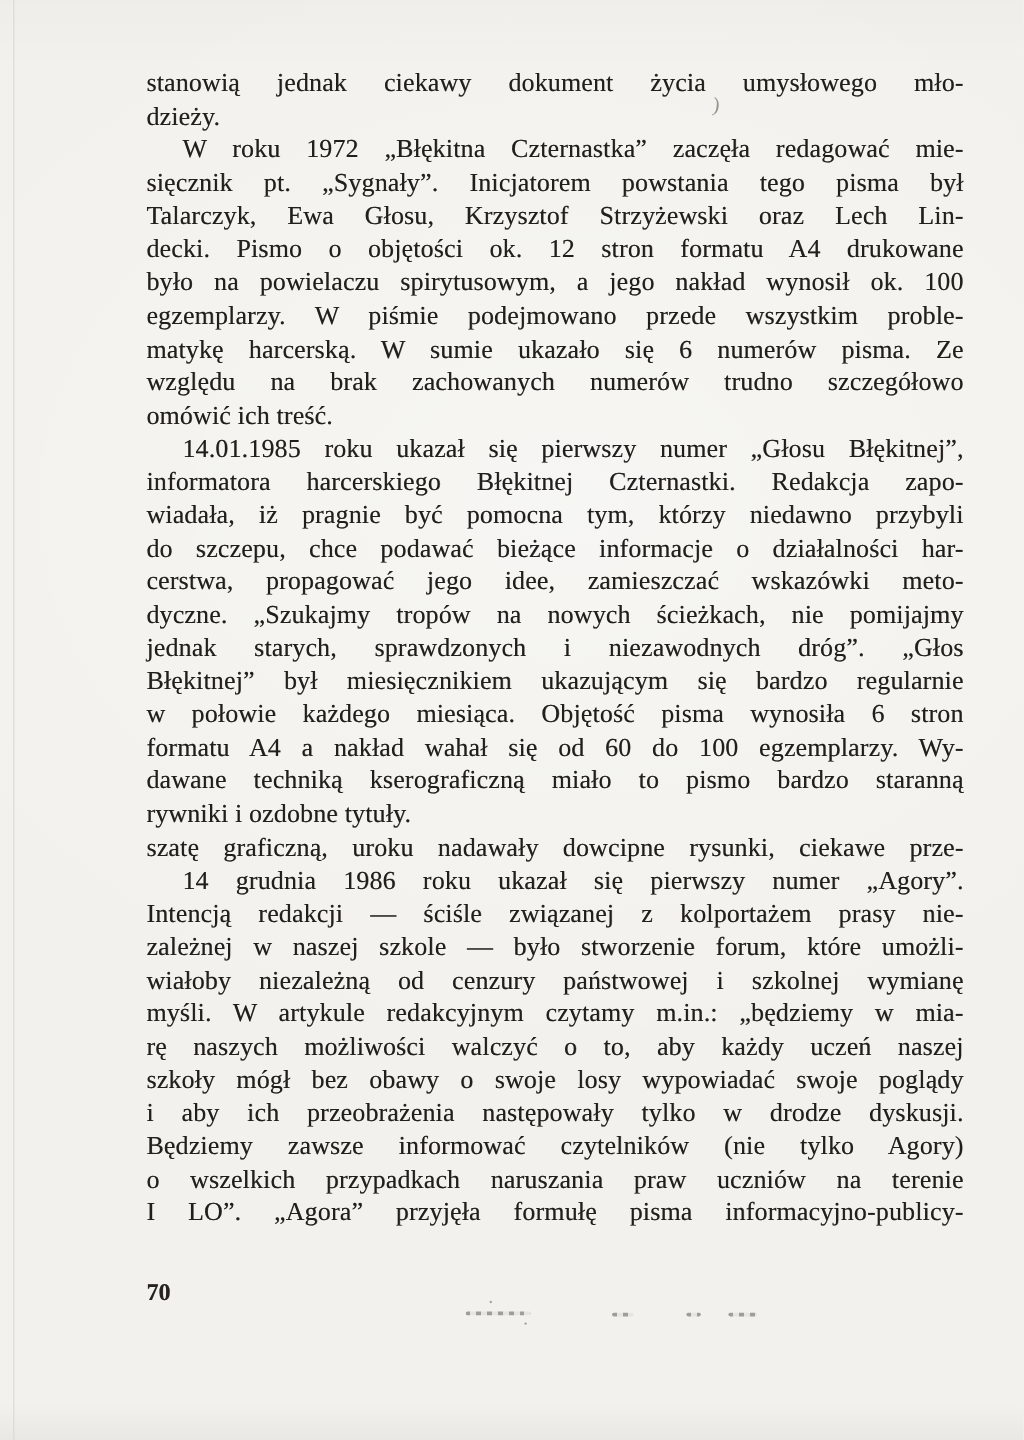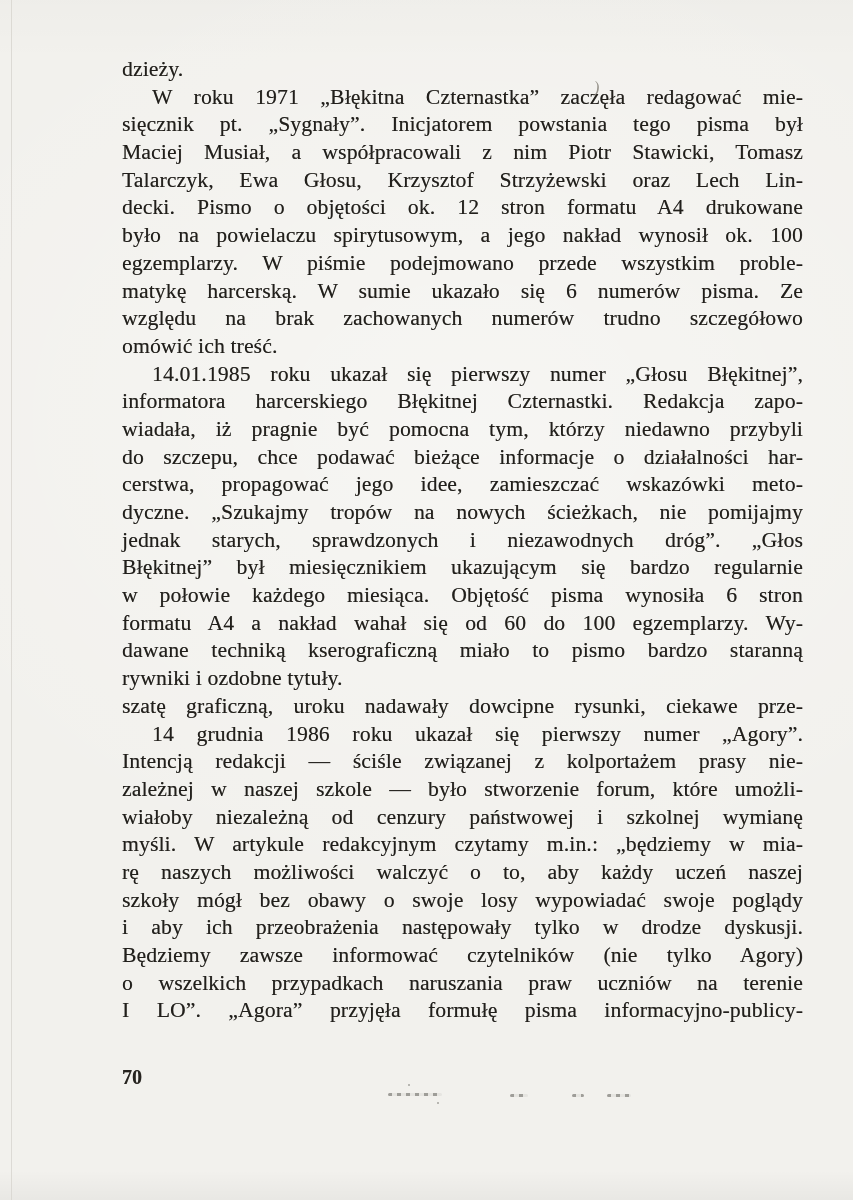--- a/index.html
+++ b/index.html
@@ -94,24 +94,24 @@
   .speck-1 { left: 408px; top: 1084px; }
   .speck-2 { left: 437px; top: 1102px; }
 </style>
 </head>
 <body>
 
 <div class="paper"></div>
 <div class="left-edge"></div>
 
 <div class="text-block">
+    <div class="line justify">stanowią jednak ciekawy dokument życia umysłowego mło-</div>
     <div class="line last">dzieży.</div>
-    <div class="line justify indent">W roku 1971 „Błękitna Czternastka” zaczęła redagować mie-</div>
+    <div class="line justify indent">W roku 1972 „Błękitna Czternastka” zaczęła redagować mie-</div>
     <div class="line justify">sięcznik pt. „Sygnały”. Inicjatorem powstania tego pisma był</div>
-    <div class="line justify">Maciej Musiał, a współpracowali z nim Piotr Stawicki, Tomasz</div>
     <div class="line justify">Talarczyk, Ewa Głosu, Krzysztof Strzyżewski oraz Lech Lin-</div>
     <div class="line justify">decki. Pismo o objętości ok. 12 stron formatu A4 drukowane</div>
     <div class="line justify">było na powielaczu spirytusowym, a jego nakład wynosił ok. 100</div>
     <div class="line justify">egzemplarzy. W piśmie podejmowano przede wszystkim proble-</div>
     <div class="line justify">matykę harcerską. W sumie ukazało się 6 numerów pisma. Ze</div>
     <div class="line justify">względu na brak zachowanych numerów trudno szczegółowo</div>
     <div class="line last">omówić ich treść.</div>
     <div class="line justify indent">14.01.1985 roku ukazał się pierwszy numer „Głosu Błękitnej”,</div>
     <div class="line justify">informatora harcerskiego Błękitnej Czternastki. Redakcja zapo-</div>
     <div class="line justify">wiadała, iż pragnie być pomocna tym, którzy niedawno przybyli</div>

